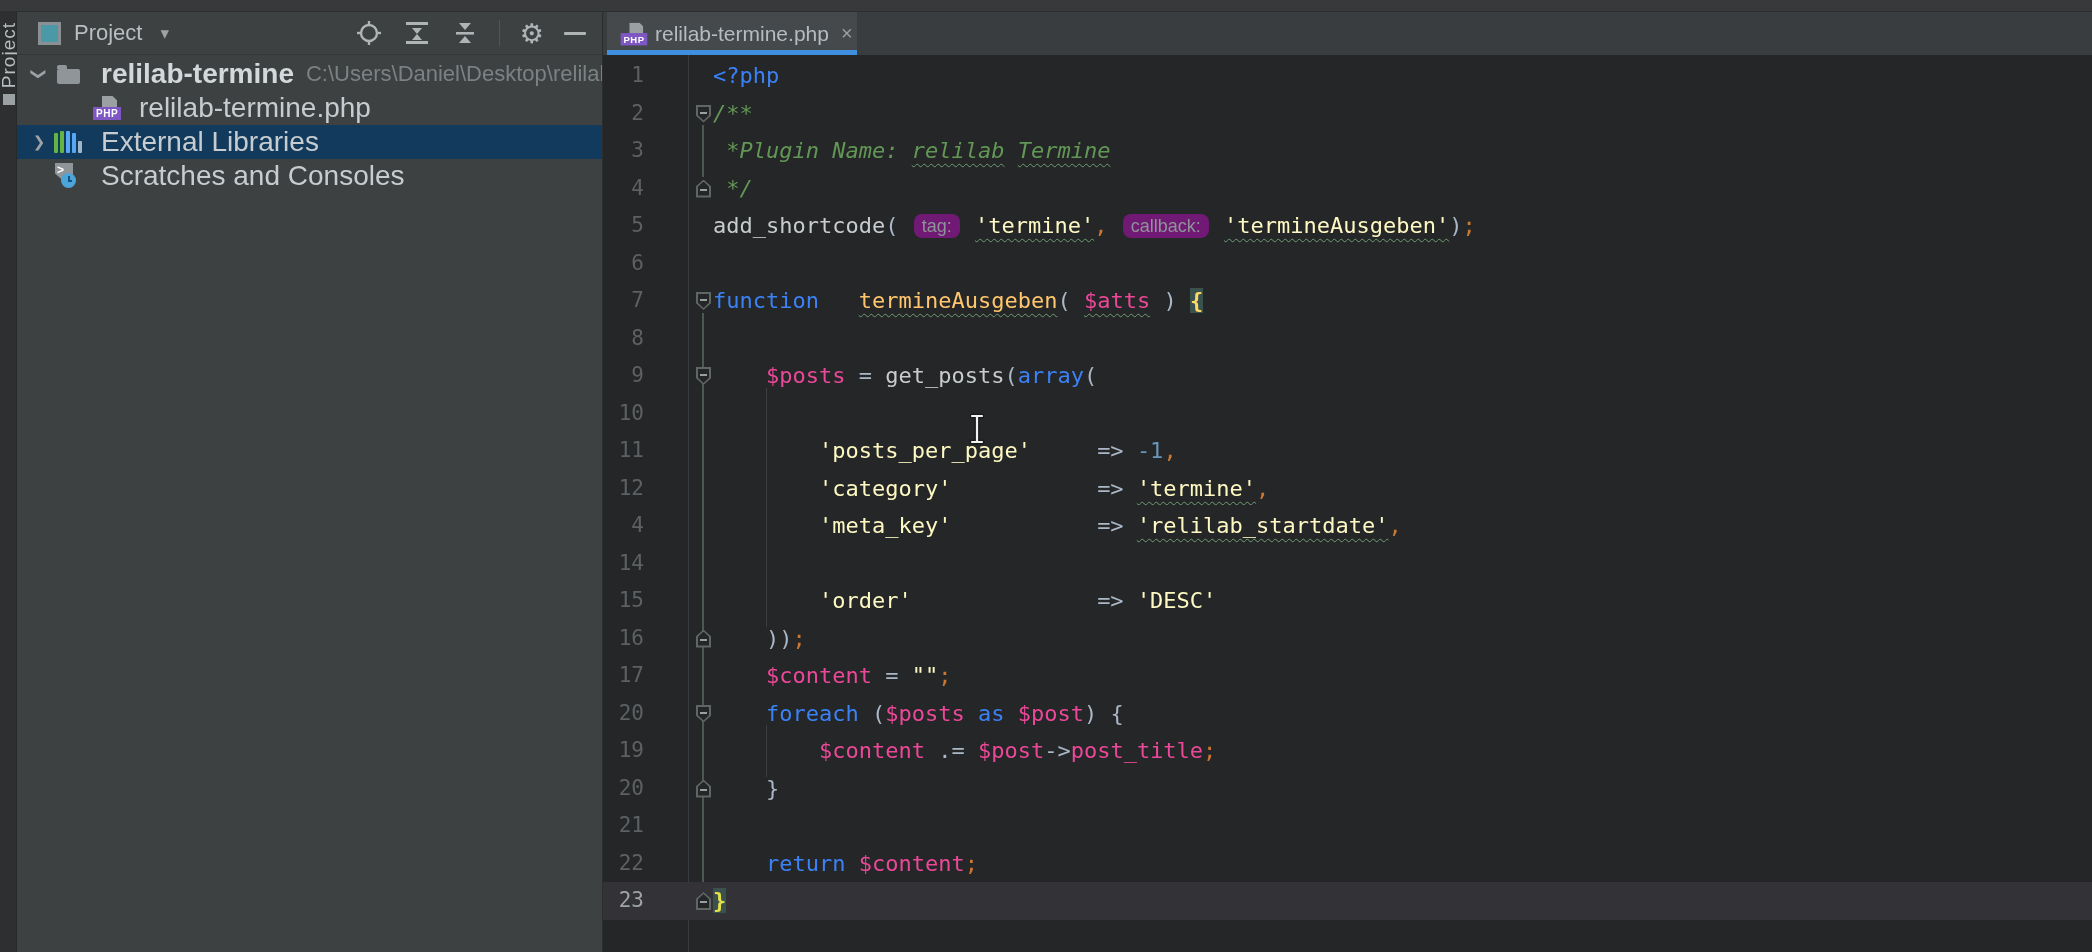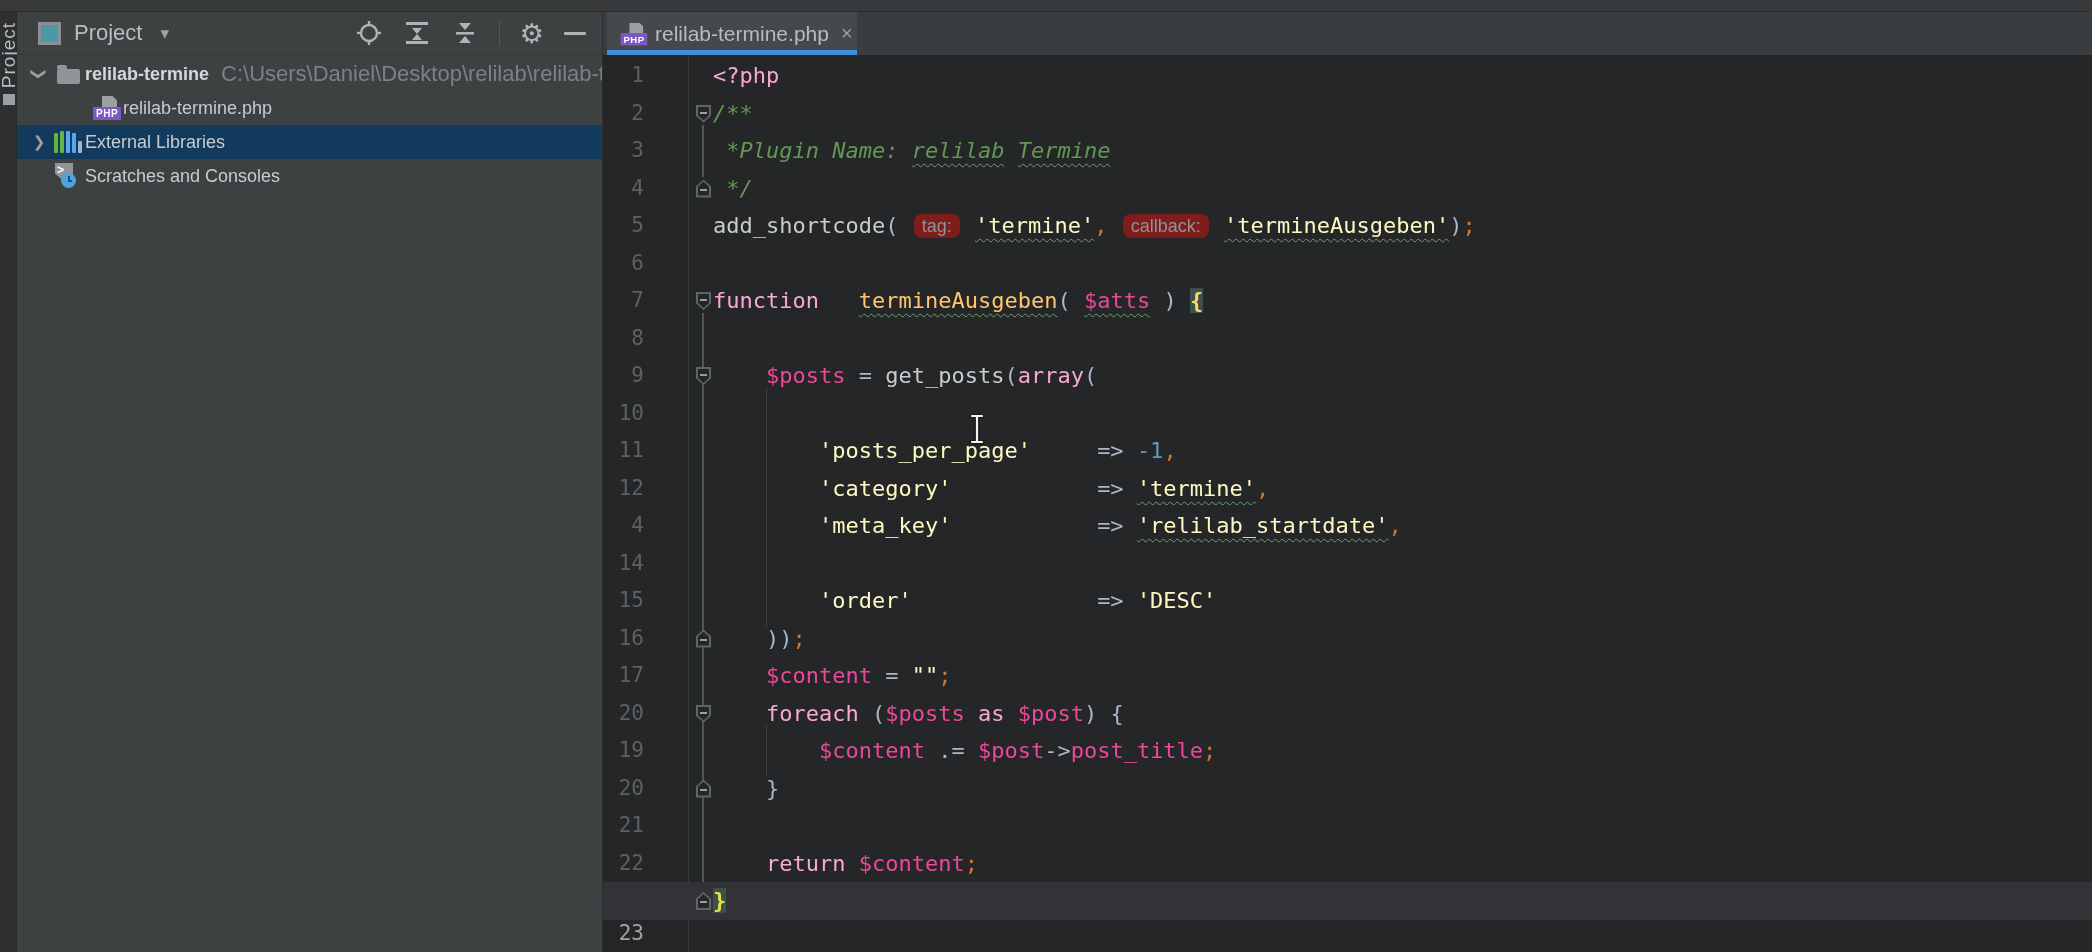--- a/index.html
+++ b/index.html
@@ -34,21 +34,21 @@
   .minus-icon { width:22px; height:3px; background:#afb4b6; border-radius:1px; }
 
   
   .tree { position:absolute; left:0; top:45px; width:100%; }
   .tree-row { height:34px; display:flex; align-items:center; width:100%; }
   .tree-row.selected { background:#123a5c; }
   .slot-chevron { width:24px; text-align:center; color:#9da2a5; font-size:15px; flex:0 0 24px; }
   .chev { display:inline-block; }
   .chev.down { transform:rotate(90deg); }
   .slot-icon { width:34px; flex:0 0 34px; display:flex; justify-content:center; }
-  .tree-label { color:#c7ccd0; font-size:18px; margin-left:0; white-space:nowrap; }
+  .tree-label { color:#c7ccd0; font-size:28px; margin-left:16px; white-space:nowrap; }
   .tree-label.bold { font-weight:bold; color:#d3d8db; }
   .tree-path { color:#7c8184; font-size:22px; margin-left:12px; white-space:nowrap; overflow:hidden; }
 
   
   .folder-ic { position:relative; width:23px; height:15px; background:#8f9599; border-radius:2px; margin-top:4px; }
   .folder-ic::before { content:""; position:absolute; left:0; top:-4px; width:10px; height:4px;
                        background:#8f9599; border-radius:2px 2px 0 0; }
   .php-ic { position:relative; width:26px; height:24px; }
   .php-ic .page { position:absolute; right:2px; top:0; width:15px; height:12px; background:#9ba0a3;
                   clip-path:polygon(0 0,70% 0,100% 35%,100% 100%,0 100%); }
@@ -79,50 +79,50 @@
 
   .gutter-sep { position:absolute; left:85px; top:0; height:100%; width:1px; background:#393c3e; }
   .fold-line { position:absolute; left:99px; width:2px; background:#4c5850; }
   .indent-guide { position:absolute; left:163px; width:1px; background:#3c3f41; }
 
   .code-lines { position:absolute; left:0; top:2px; width:100%;
                 font-family:"DejaVu Sans Mono", monospace; font-size:22px; }
   .code-line { height:37.5px; line-height:37.5px; display:flex; width:100%; }
   .code-line.current { background:#323237; }
   .lnum { flex:0 0 47px; text-align:right; padding-right:6px; color:#5d6163; font-size:21px; }
-  .code-line.current .lnum { color:#a0a4a6;margin-top:33px; }
+  .code-line.current .lnum { color:#a0a4a6; }
   .fold-col { flex:0 0 63px; position:relative; }
   .code { white-space:pre; }
 
   
   .fm { position:absolute; left:46px; top:10px; width:15px; height:18px; }
   .fm.start { clip-path:polygon(0 0,100% 0,100% 62%,50% 100%,0 62%); background:#5f6664; }
   .fm.start::before { content:""; position:absolute; inset:2px;
         clip-path:polygon(0 0,100% 0,100% 62%,50% 100%,0 62%); background:#252627; }
   .fm.start::after { content:""; position:absolute; left:4px; right:4px; top:7px; height:2px; background:#9aa0a2; }
   .fm.end { clip-path:polygon(50% 0,100% 38%,100% 100%,0 100%,0 38%); background:#5f6664; }
   .fm.end::before { content:""; position:absolute; inset:2px;
         clip-path:polygon(50% 0,100% 38%,100% 100%,0 100%,0 38%); background:#252627; }
   .fm.end::after { content:""; position:absolute; left:4px; right:4px; top:9px; height:2px; background:#9aa0a2; }
 
   
-  .tok.kw  { color:#f9a8d4; }
+  .tok.kw  { color:#3b82f6; }
   .tok.doc { color:#629755; font-style:italic; }
   .tok.str { color:#fef9c3; }
   .tok.var { color:#ec4899; }
   .tok.num { color:#6897bb; }
   .tok.fn  { color:#ffc66d; }
   .tok.pl  { color:#a9b7c6; }
   .tok.cm  { color:#cc7832; }
   .tok.call{ color:#c8ccce; }
   .tok.w   { text-decoration-line:underline; text-decoration-style:wavy;
              text-decoration-color:#6f9c74; text-decoration-thickness:1px; text-underline-offset:5px; }
   .tok.brhl  { color:#ffd866; background:#3b514d; font-weight:bold; }
   .tok.brhl2 { color:#e3e04a; background:#3b514d; font-weight:bold; }
-  .tok.hint { background:#7f1d1d; color:#8e9396; font-family:"Liberation Sans", sans-serif;
+  .tok.hint { background:#701a75; color:#8e9396; font-family:"Liberation Sans", sans-serif;
               font-size:18px; border-radius:8px; padding:2px 8px; margin:16px 2px; vertical-align:1px; }
 
   .ibeam { position:absolute; left:364px; top:358px; }
 </style>
 </head>
 <body>
 
 <div id="root">
 
   <div class="top-strip"></div>

